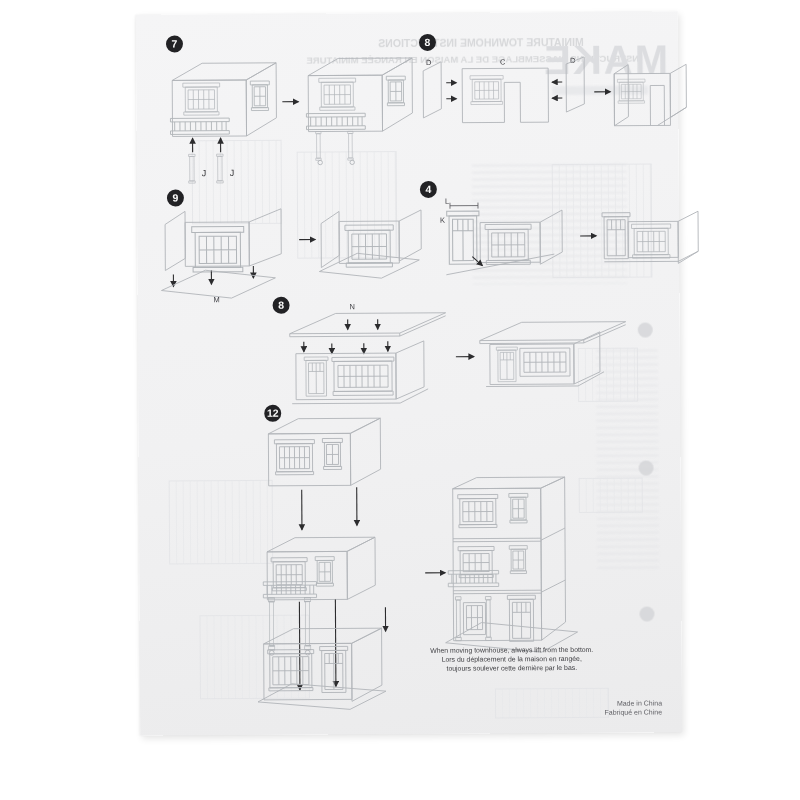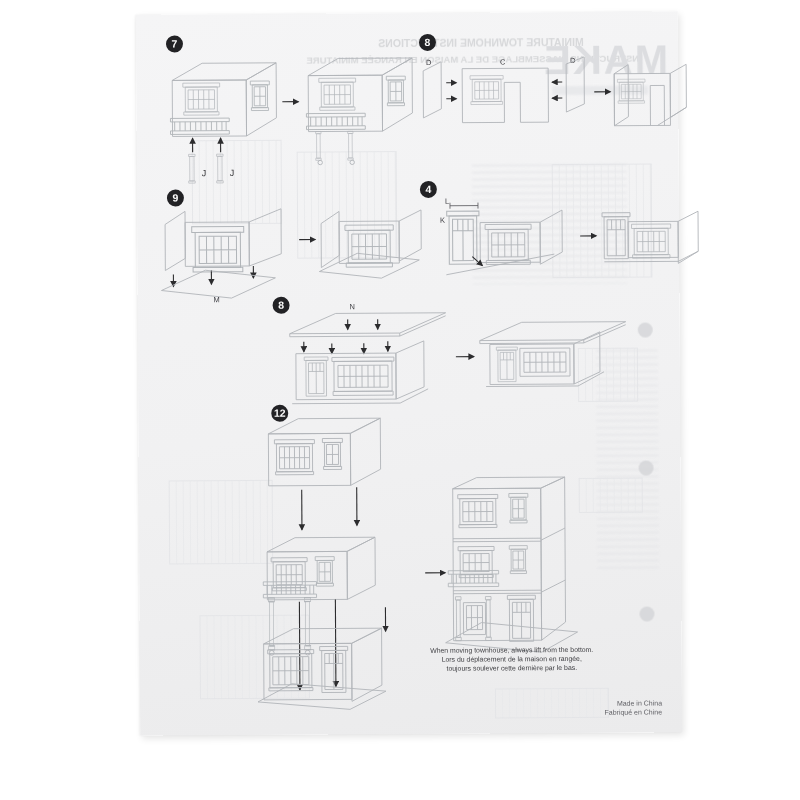--- a/index.html
+++ b/index.html
@@ -111,21 +111,21 @@
   <div class="ghost-art" style="left:60px;top:601px;width:108px;height:82px;"></div>
   <div class="ghost-art" style="left:355px;top:676px;width:112px;height:28px;"></div>
   <div class="ghost-art" style="left:440px;top:336px;width:58px;height:52px;"></div>
   <div class="ghost-art" style="left:440px;top:466px;width:62px;height:33px;"></div>
 
   <div class="badge" style="left:30px;top:21px;">7</div>
   <div class="badge" style="left:283px;top:21px;">8</div>
   <div class="badge" style="left:30px;top:175px;">9</div>
   <div class="badge" style="left:283px;top:168px;">4</div>
   <div class="badge" style="left:135px;top:283px;">8</div>
-  <div class="badge" style="left:133px;top:391px;">12</div>
+  <div class="badge" style="left:126px;top:391px;">12</div>
 
   <svg class="diag" style="left:32px;top:38px;" width="235" height="134" viewBox="0 0 235 134">
     <g>
       <g transform="translate(4,6)">
         <polygon class="ln" points="0,22 30,5 104,5 74,22"></polygon>
         <rect class="ln" x="0" y="22" width="74" height="56"></rect>
         <polygon class="ln" points="74,22 104,5 104,60 74,78"></polygon>
         <use href="#win-l" transform="translate(13,28) scale(0.8)"></use>
         <use href="#win-s" transform="translate(80,26) scale(0.95)"></use>
         <use href="#rail56" transform="translate(-2,60) scale(1.05,1)"></use>

